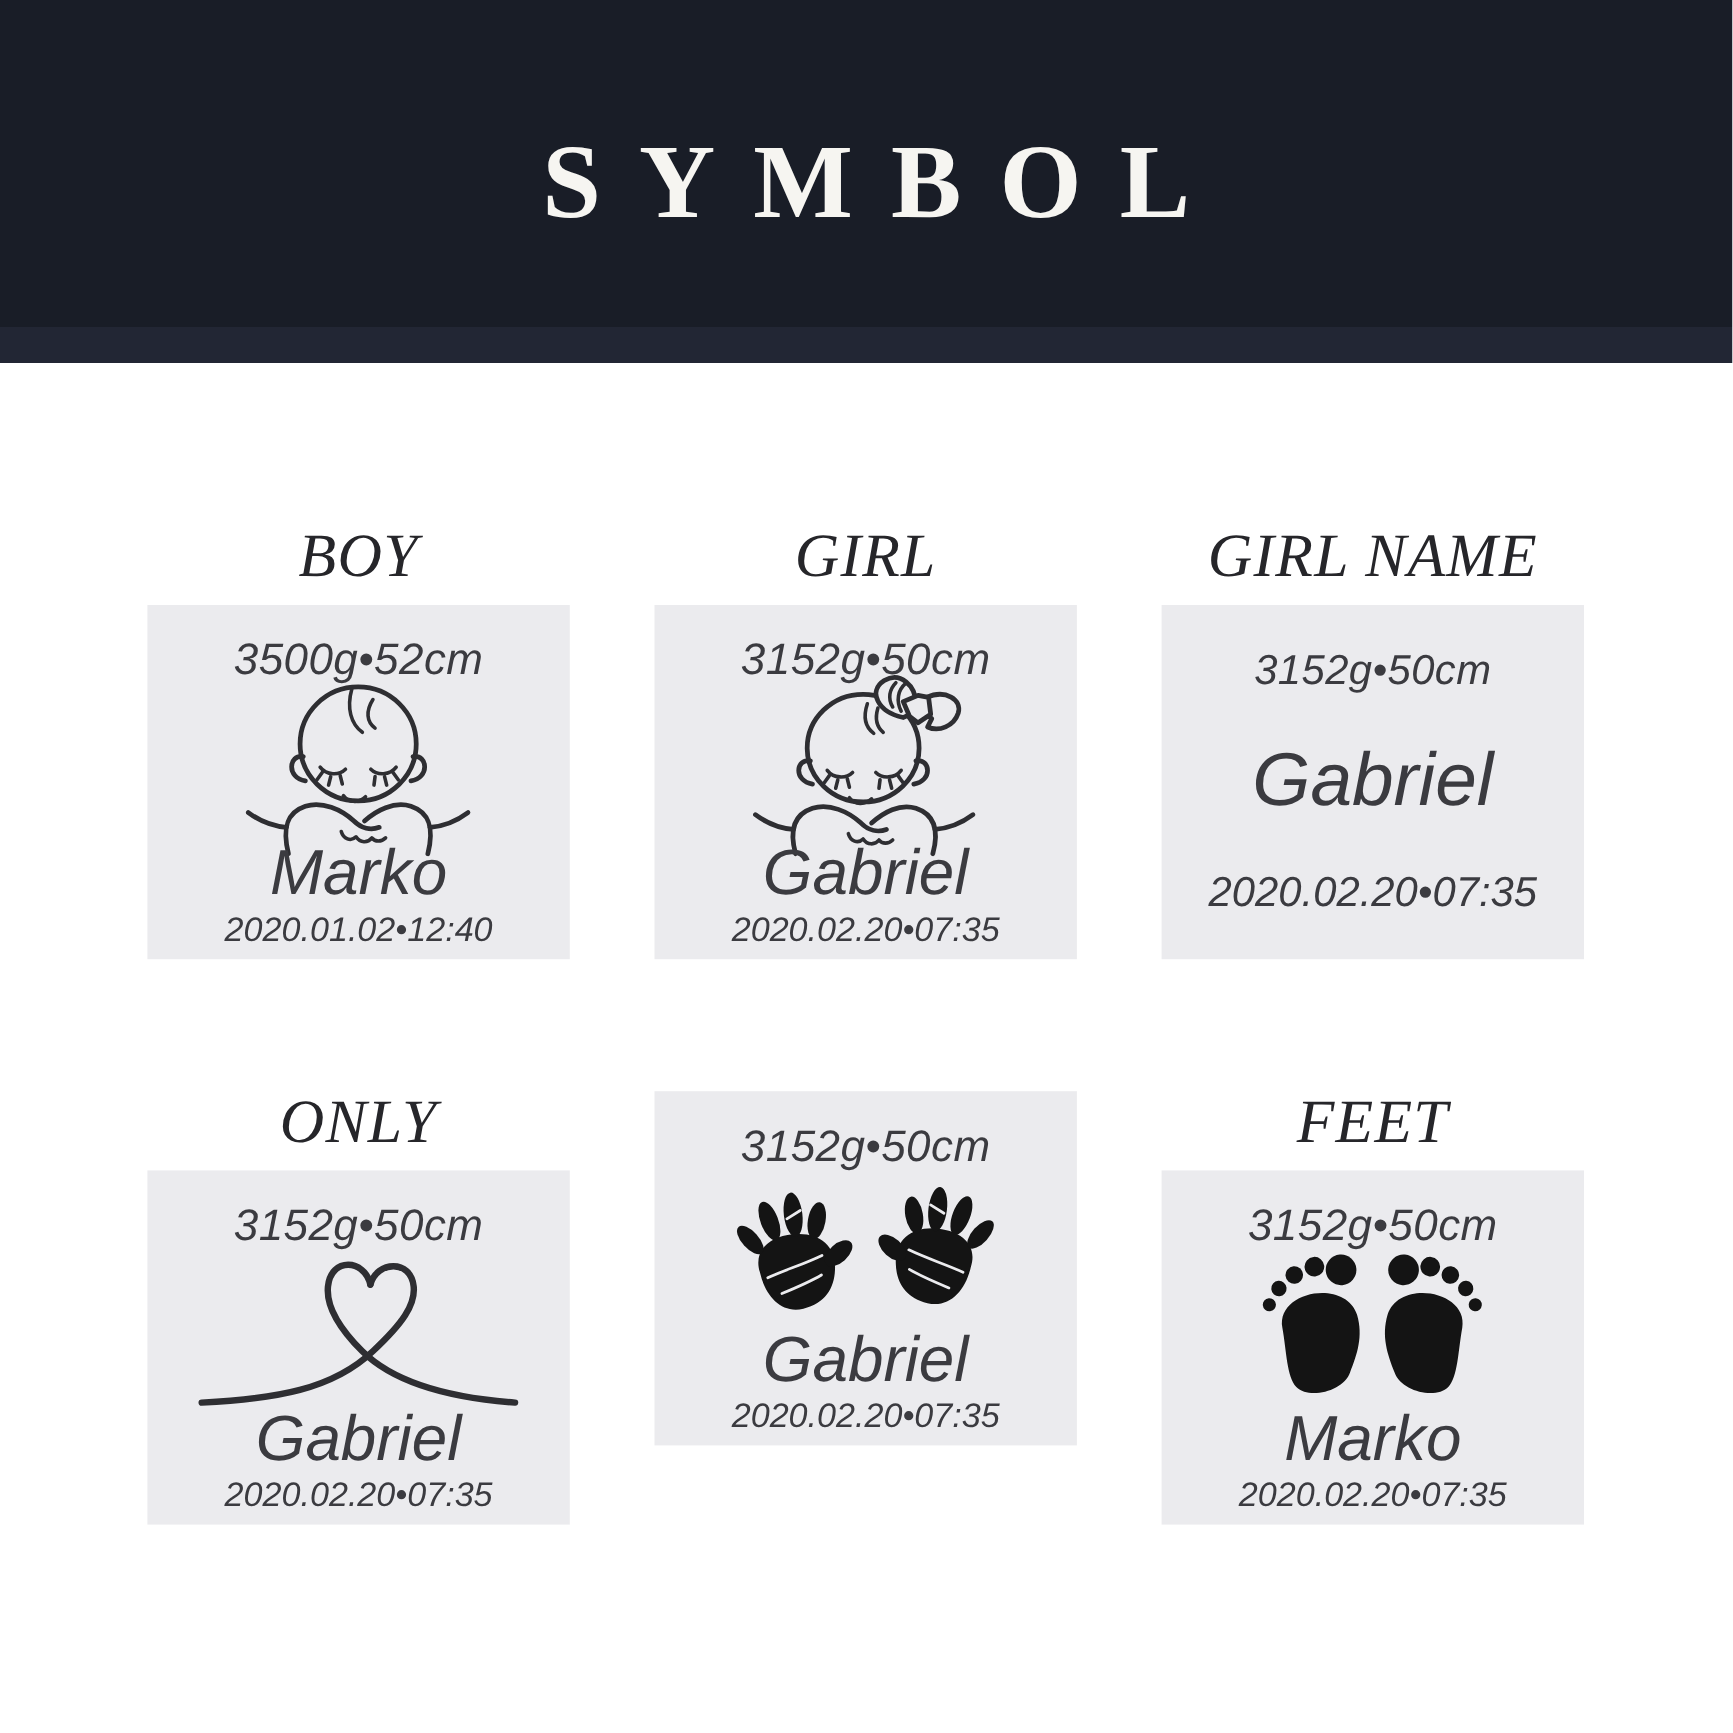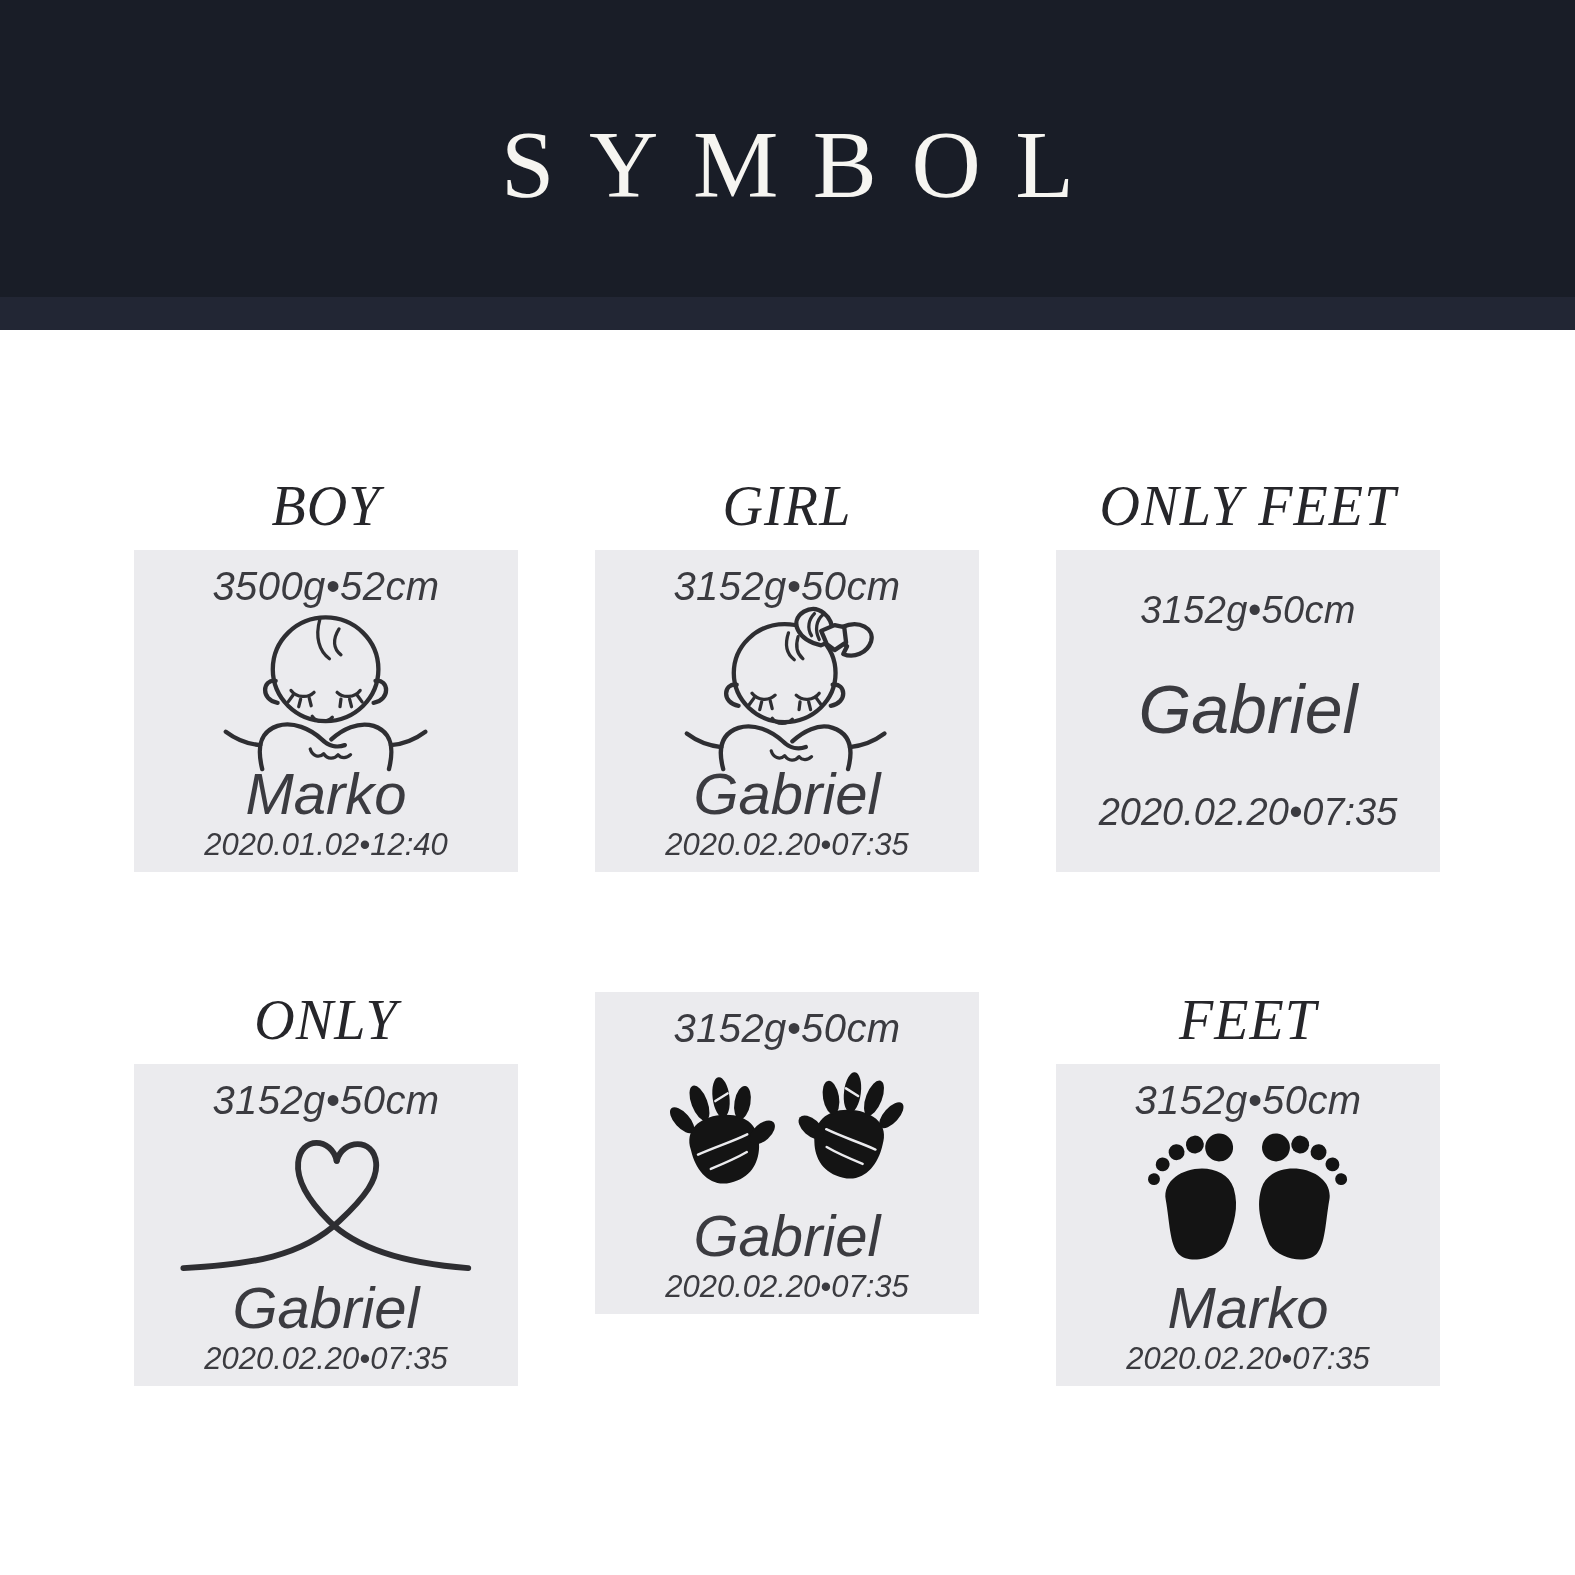--- a/index.html
+++ b/index.html
@@ -16,21 +16,21 @@
   html,body{margin:0;padding:0;background:var(--page-bg);}
   body{width:1575px;height:1575px;font-family:"Liberation Sans",sans-serif;}
   .page{width:1575px;height:1575px;overflow:hidden;position:relative;}
 
   header{
     height:330px;
     background:linear-gradient(var(--header-bg) 0 90%, var(--header-bg-edge) 90% 100%);
     display:flex;align-items:center;justify-content:center;
   }
   h1{
-    font-family:"Liberation Serif",serif;font-weight:400;
+    font-family:"Liberation Serif",serif;font-weight:700;
     color:var(--header-text);font-size:96px;line-height:1;
     letter-spacing:.36em;text-indent:.36em;margin:16px;
   }
 
   main{
     margin:148px 134px 0 134px;
     display:grid;
     grid-template-columns:repeat(3,384px);
     column-gap:77px;
     row-gap:120px;
@@ -43,21 +43,21 @@
     height:56px;display:flex;align-items:flex-end;
     margin-bottom:16px;
   }
   .card{
     width:384px;height:322px;background:var(--card-bg);
     display:flex;flex-direction:column;align-items:center;
     box-sizing:border-box;
   }
   .stats{
     font-size:40px;line-height:1;color:var(--body-text);
-    margin-top:16px;letter-spacing:.01em;white-space:nowrap;
+    margin-top:30px;letter-spacing:.01em;white-space:nowrap;
   }
   .art{
     flex:1 1 auto;min-height:0;width:100%;
     display:flex;align-items:center;justify-content:center;
   }
   .art svg{display:block;}
   .name{
     font-size:58px;line-height:1;color:var(--body-text);
     margin-top:-4px;white-space:nowrap;
   }
@@ -150,21 +150,21 @@
     <path class="line" d="M 6 135 C 18 144 30 148 42 149"></path>
     <path class="line" d="M 176 149 C 188 148 200 144 212 135"></path>
   </svg>
 </div>
       <div class="name">Gabriel</div>
       <div class="date">2020.02.20•07:35</div>
     </div>
   </div>
 
   <div class="cell">
-    <div class="cell-title">ONLY FEET</div>
+    <div class="cell-title">GIRL NAME</div>
     <div class="card text-only">
       <div class="stats">3152g•50cm</div>
 
       <div class="name">Gabriel</div>
       <div class="date">2020.02.20•07:35</div>
     </div>
   </div>
 
   <div class="cell">
     <div class="cell-title">ONLY</div>

